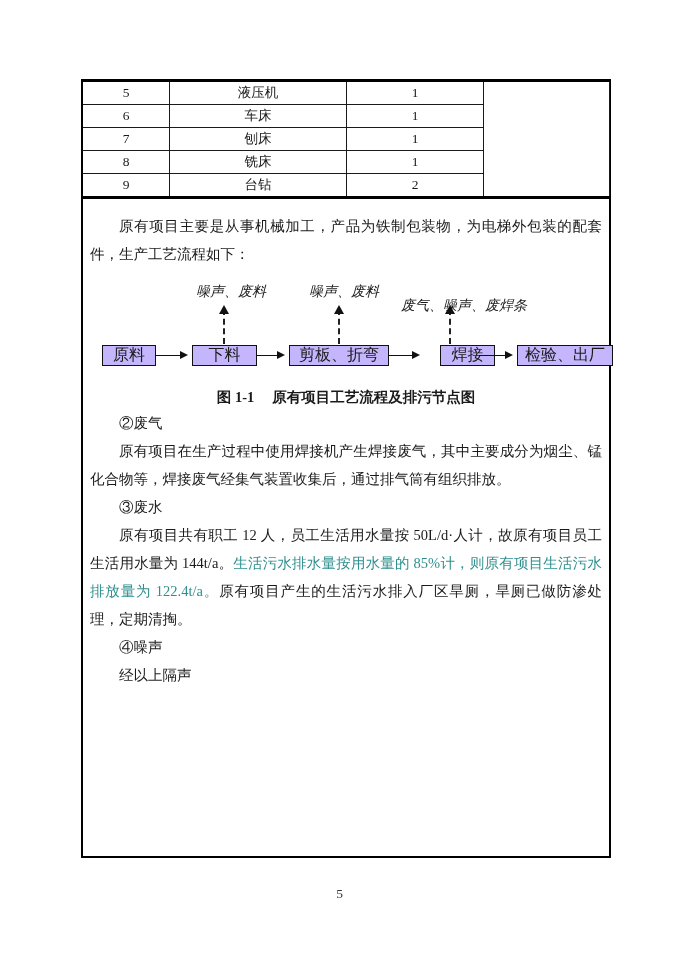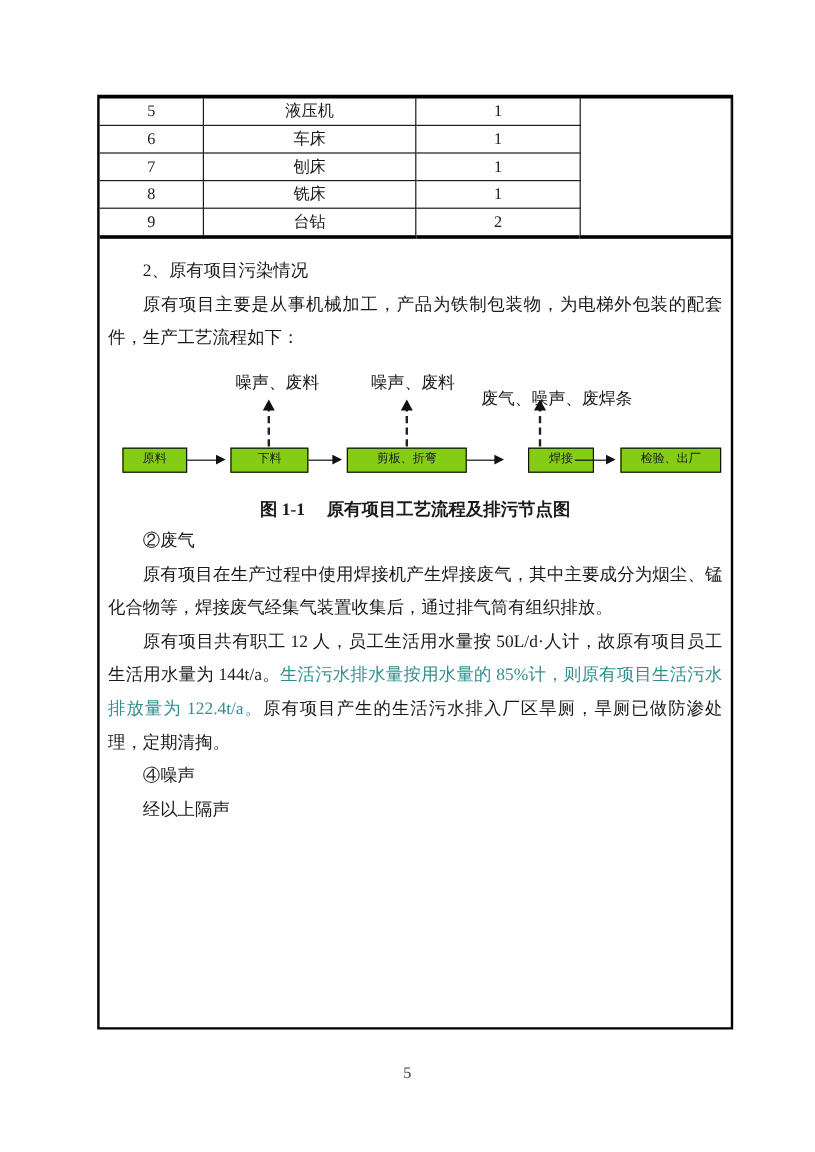--- a/index.html
+++ b/index.html
@@ -56,30 +56,31 @@
     position:relative;
     height:94px;
     margin-top:14px;
     text-indent:0;
     text-align:left;
   }
   .fbox {
     position:absolute; top:63px; height:21px;
     box-sizing:border-box;
     border:1.3px solid #111;
-    background:#84cc16;
+    background:#c4b5fd;
     text-align:center;
-    font-size:10px; line-height:18px;
+    font-size:16px; line-height:18px;
     white-space:nowrap;
   }
   .elabel {
     position:absolute; top:1px;
     font-size:14px; line-height:18px;
     white-space:nowrap;
     transform:translateX(-50%);
+    font-style:italic;
   }
   .varrow {
     position:absolute; top:27px; height:35px; width:0;
     border-left:2px dashed #222;
   }
   .varrow::before {
     content:""; position:absolute; top:-9px; left:-6px;
     width:0; height:0;
     border:5px solid transparent;
     border-bottom:9px solid #111;
@@ -143,51 +144,51 @@
       </tr>
       <tr>
         <td class="c1">9</td>
         <td class="c2">台钻</td>
         <td class="c3">2</td>
       </tr>
     </tbody>
       </table>
 
     <div class="content">
-      <div class="hline">2、原有项目污染情况</div>
       <p>原有项目主要是从事机械加工，产品为铁制包装物，为电梯外包装的配套件，生产工艺流程如下：</p>
 
       <div class="diagram">
         <span class="elabel" style="left:141px;">噪声、废料</span>
         <span class="elabel" style="left:254px;">噪声、废料</span>
         <span class="elabel" style="left:374px;margin-top:14px;">废气、噪声、废焊条</span>
 
         <div class="varrow" style="left:133px;"></div>
         <div class="varrow" style="left:248px;"></div>
         <div class="varrow" style="left:359px;"></div>
 
         <div class="fbox" style="left:12px;  width:54px;">原料</div>
         <div class="fbox" style="left:102px; width:65px;">下料</div>
         <div class="fbox" style="left:199px; width:100px;">剪板、折弯</div>
         <div class="fbox" style="left:334px; width:55px;margin-left:16px;">焊接</div>
-        <div class="fbox" style="left:427px; width:84px;">检验、出厂</div>
+        <div class="fbox" style="left:427px; width:96px;">检验、出厂</div>
 
         <div class="harrow" style="left:66px;  width:30px;"></div>
         <div class="harrow" style="left:167px; width:26px;"></div>
         <div class="harrow" style="left:299px; width:29px;"></div>
         <div class="harrow" style="left:389px; width:32px;"></div>
       </div>
 
       <div class="figcaption">
         <span>图 1-1</span><span class="figtitle">原有项目工艺流程及排污节点图</span>
       </div>
 
       <div class="hline">②废气</div>
       <p>原有项目在生产过程中使用焊接机产生焊接废气，其中主要成分为烟尘、锰化合物等，焊接废气经集气装置收集后，通过排气筒有组织排放。</p>
 
+      <div class="hline">③废水</div>
       <p><span>原有项目共有职工 12 人，员工生活用水量按 50L/d·人计，故原有项目员工生活用水量为 144t/a。</span><span class="teal" style="color: rgb(47, 143, 143);">生活污水排水量按用水量的 85%计，则原有项目生活污水排放量为 122.4t/a。</span><span>原有项目产生的生活污水排入厂区旱厕，旱厕已做防渗处理，定期清掏。</span></p>
 
       <div class="hline">④噪声</div>
 
       <div class="hline">经以上隔声</div>
     </div>
   </div>
 
   <div class="pagenum">5</div>
 </div>

